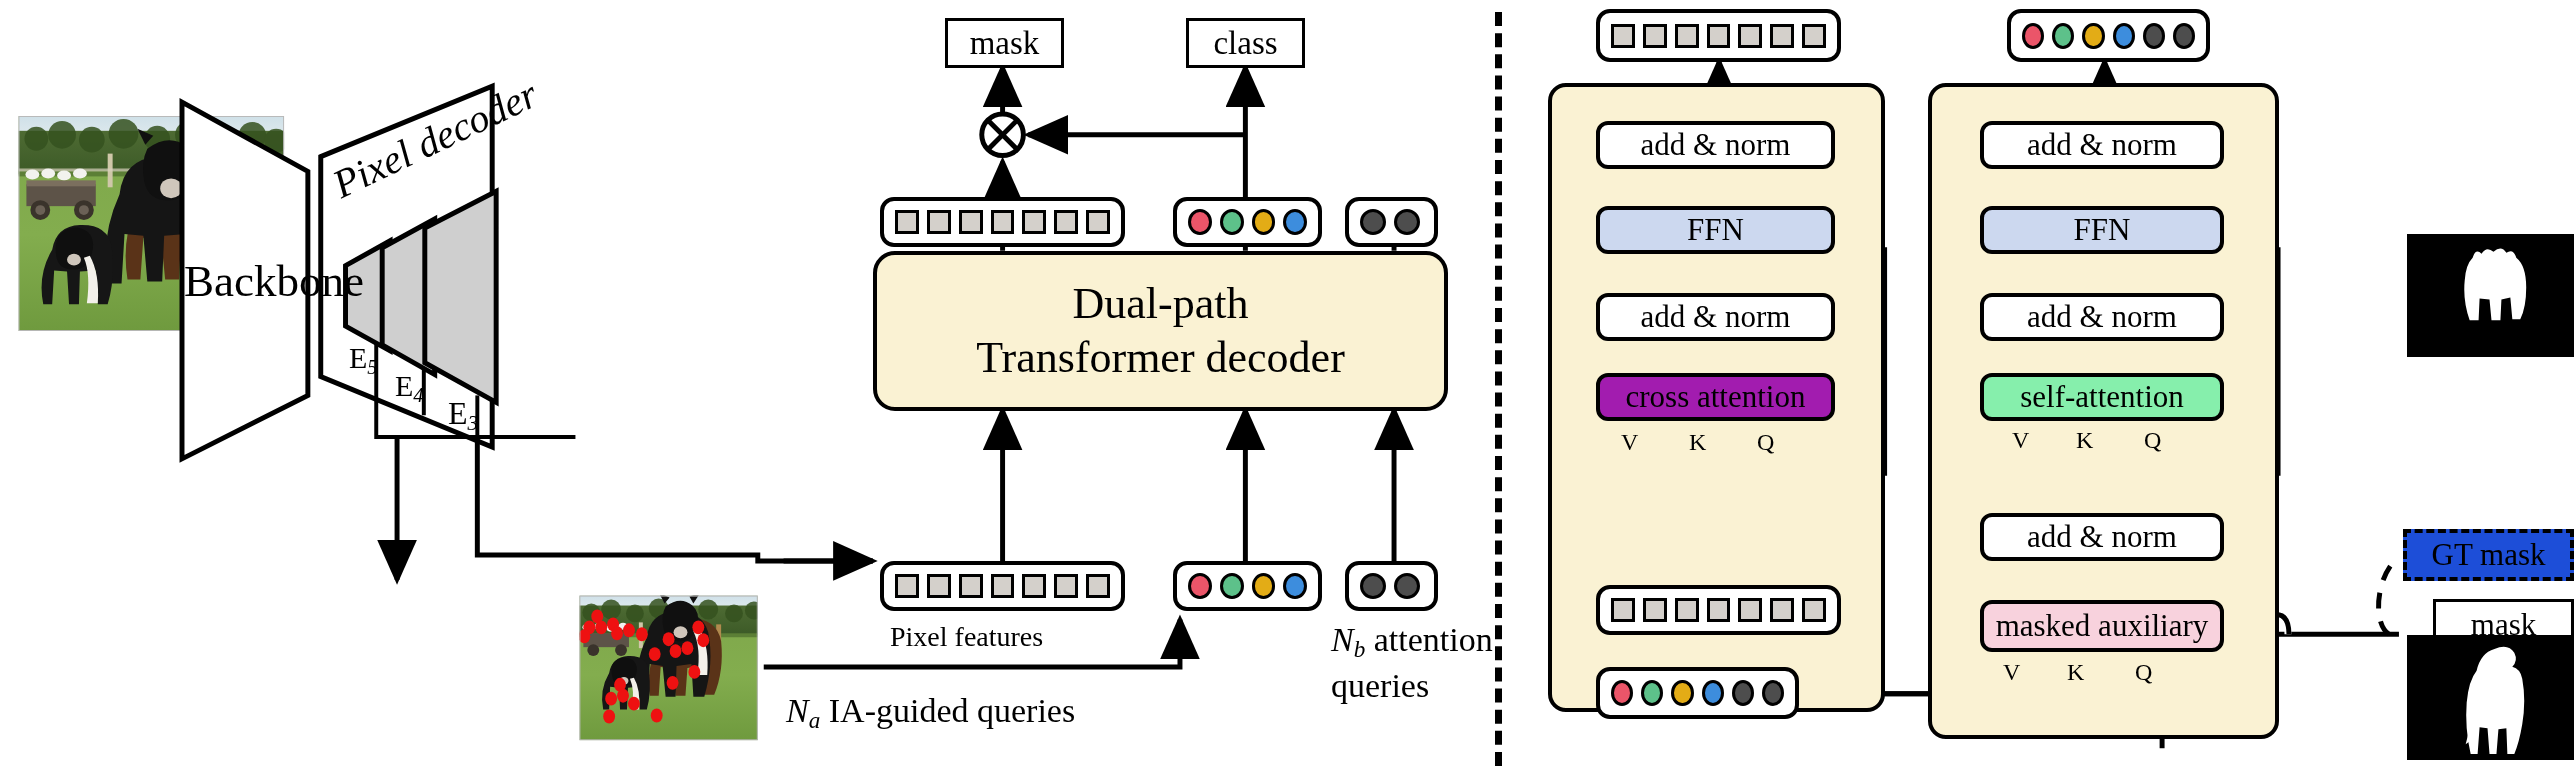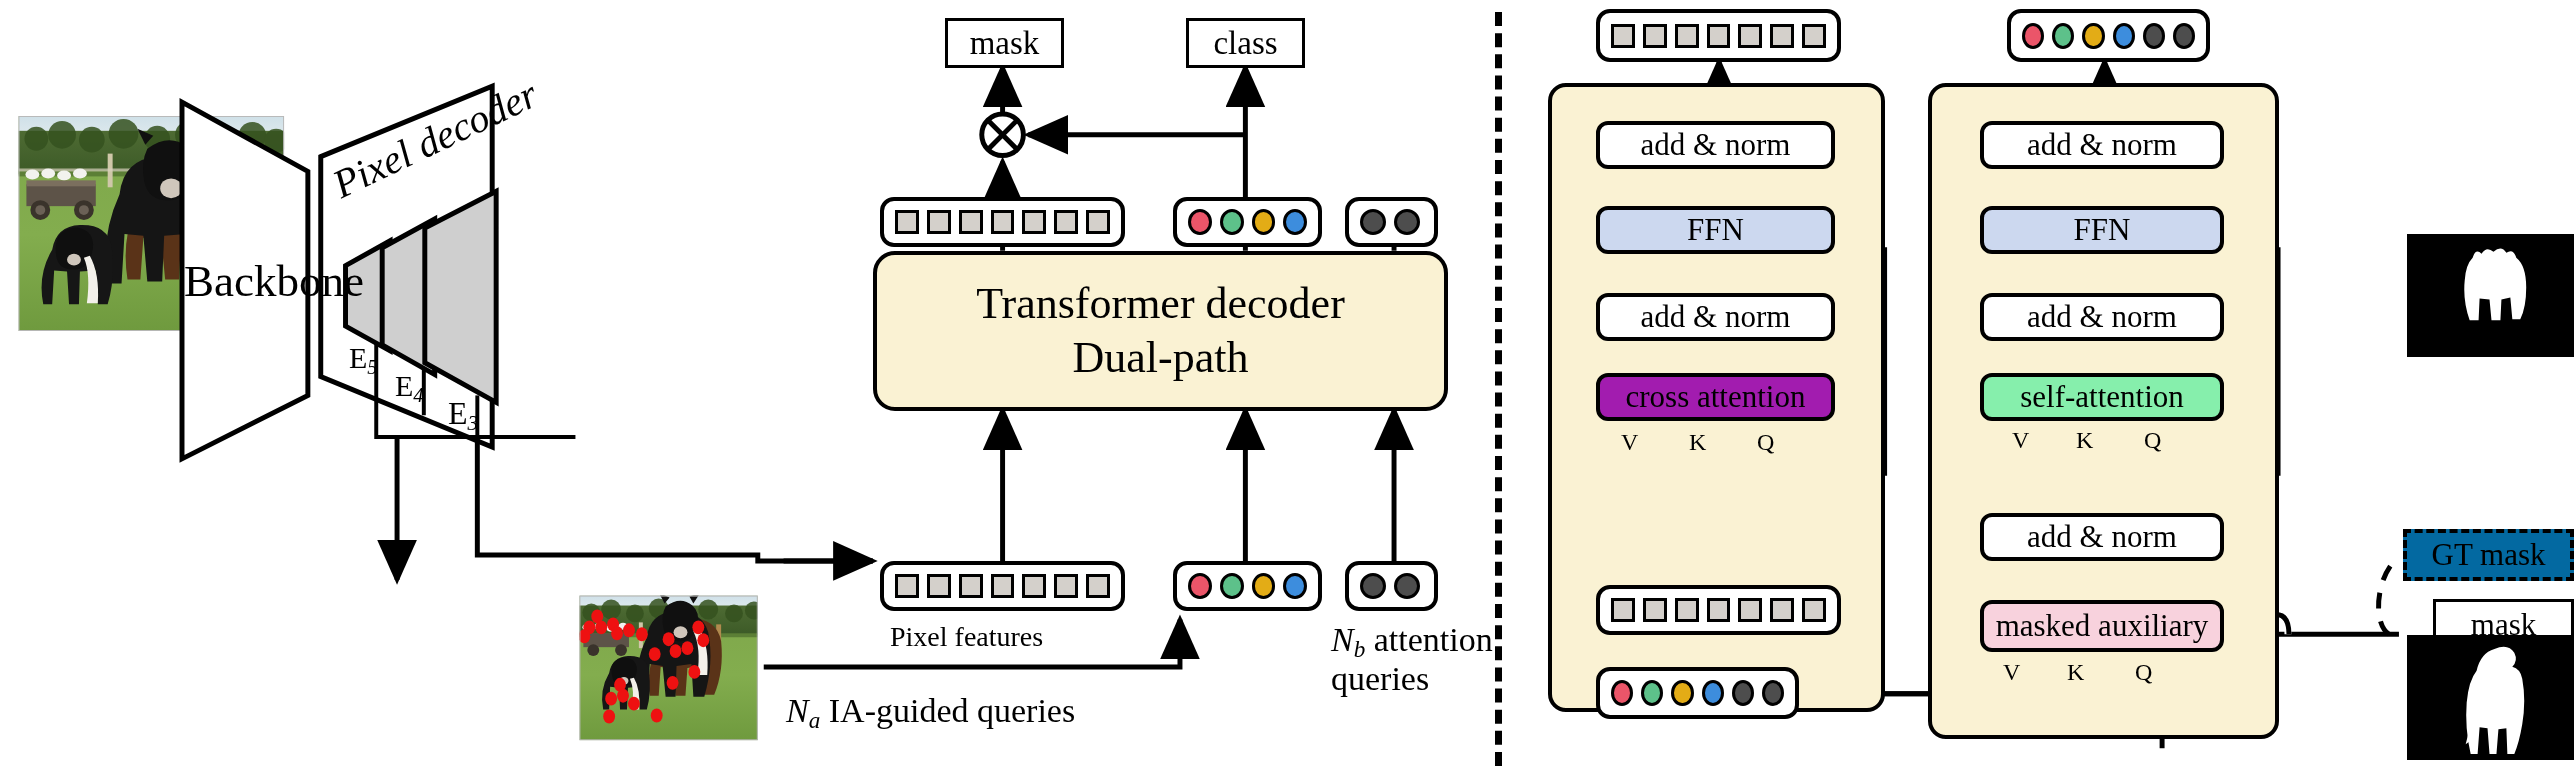--- a/index.html
+++ b/index.html
@@ -7,21 +7,21 @@
   #root{position:relative;width:2576px;height:774px;background:#fff;}
 
   
   .txt{position:absolute;font-family:"Liberation Serif",serif;white-space:nowrap;line-height:1;}
   .sub{font-size:.68em;vertical-align:-0.28em;font-style:italic;}
   .ital{font-style:italic;}
 
   
   .pbox{position:absolute;border:3px solid #000;background:#fff;display:flex;
         align-items:center;justify-content:center;font-size:33px;box-sizing:border-box;}
-  .dashbox{position:absolute;border:4px dashed #000;background:#0369a1;display:flex;
+  .dashbox{position:absolute;border:4px dashed #000;background:#1d4ed8;display:flex;
         align-items:center;justify-content:center;font-size:33px;box-sizing:border-box;}
 
   
   .tokrow{position:absolute;border:4px solid #000;border-radius:14px;background:#fff;
           display:flex;align-items:center;box-sizing:border-box;}
   .tok-sq{width:24px;height:24px;border:3px solid #000;background:#d4d0cb;box-sizing:border-box;}
   .tok-ci{width:26px;height:26px;border:3px solid #000;border-radius:50%;box-sizing:border-box;}
 
   
   .mod{position:absolute;border:4px solid #000;border-radius:12px;background:#fff;
@@ -348,22 +348,22 @@
       <div class="tok-ci" style="background: rgb(227, 172, 22);"></div>
       <div class="tok-ci" style="background: rgb(61, 141, 221);"></div>
     </div>
   <div class="tokrow" style="left:1345px;top:197px;width:93px;height:50px;padding:0 11px;gap:8px;">
       <div class="tok-ci" style="background: rgb(77, 77, 77);"></div>
       <div class="tok-ci" style="background: rgb(77, 77, 77);"></div>
     </div>
 
   <div class="bigpanel" style="left:873px;top:251px;width:575px;height:160px;">
     <div style="font-size:44px;line-height:1.22;">
+      <div>Dual-path</div>
       <div>Transformer decoder</div>
-      <div>Dual-path</div>
     </div>
   </div>
 
   <div class="tokrow" style="left:880px;top:561px;width:245px;height:50px;padding:0 11px;gap:8px;">
       <div class="tok-sq" style="background: rgb(212, 208, 203);"></div>
       <div class="tok-sq" style="background: rgb(212, 208, 203);"></div>
       <div class="tok-sq" style="background: rgb(212, 208, 203);"></div>
       <div class="tok-sq" style="background: rgb(212, 208, 203);"></div>
       <div class="tok-sq" style="background: rgb(212, 208, 203);"></div>
       <div class="tok-sq" style="background: rgb(212, 208, 203);"></div>
@@ -383,21 +383,21 @@
   <div class="txt" style="left:890px;top:623px;font-size:28px;">Pixel features</div>
 
   <div class="txt" style="left:786px;top:694px;font-size:34px;">
     <span class="ital">N</span><span class="sub">a</span>
     <span> </span><span>IA-guided queries</span>
   </div>
 
   <div class="txt" style="left:1331px;top:623px;font-size:34px;text-align:left;">
     <span class="ital">N</span><span class="sub">b</span>
     <span> </span><span>attention</span><br>
-    <span style="display:inline-block;">queries</span>
+    <span style="display:inline-block;margin-top:7px;">queries</span>
   </div>
 
   <div class="divider" style="left:1495px;top:12px;"></div>
 
   <div class="panel" style="left:1548px;top:83px;width:337px;height:629px;"></div>
   <div class="panel" style="left:1928px;top:83px;width:351px;height:656px;"></div>
 
   <div class="tokrow" style="left:1596px;top:9px;width:245px;height:53px;padding:0 11px;gap:8px;">
       <div class="tok-sq" style="background: rgb(212, 208, 203);"></div>
       <div class="tok-sq" style="background: rgb(212, 208, 203);"></div>

